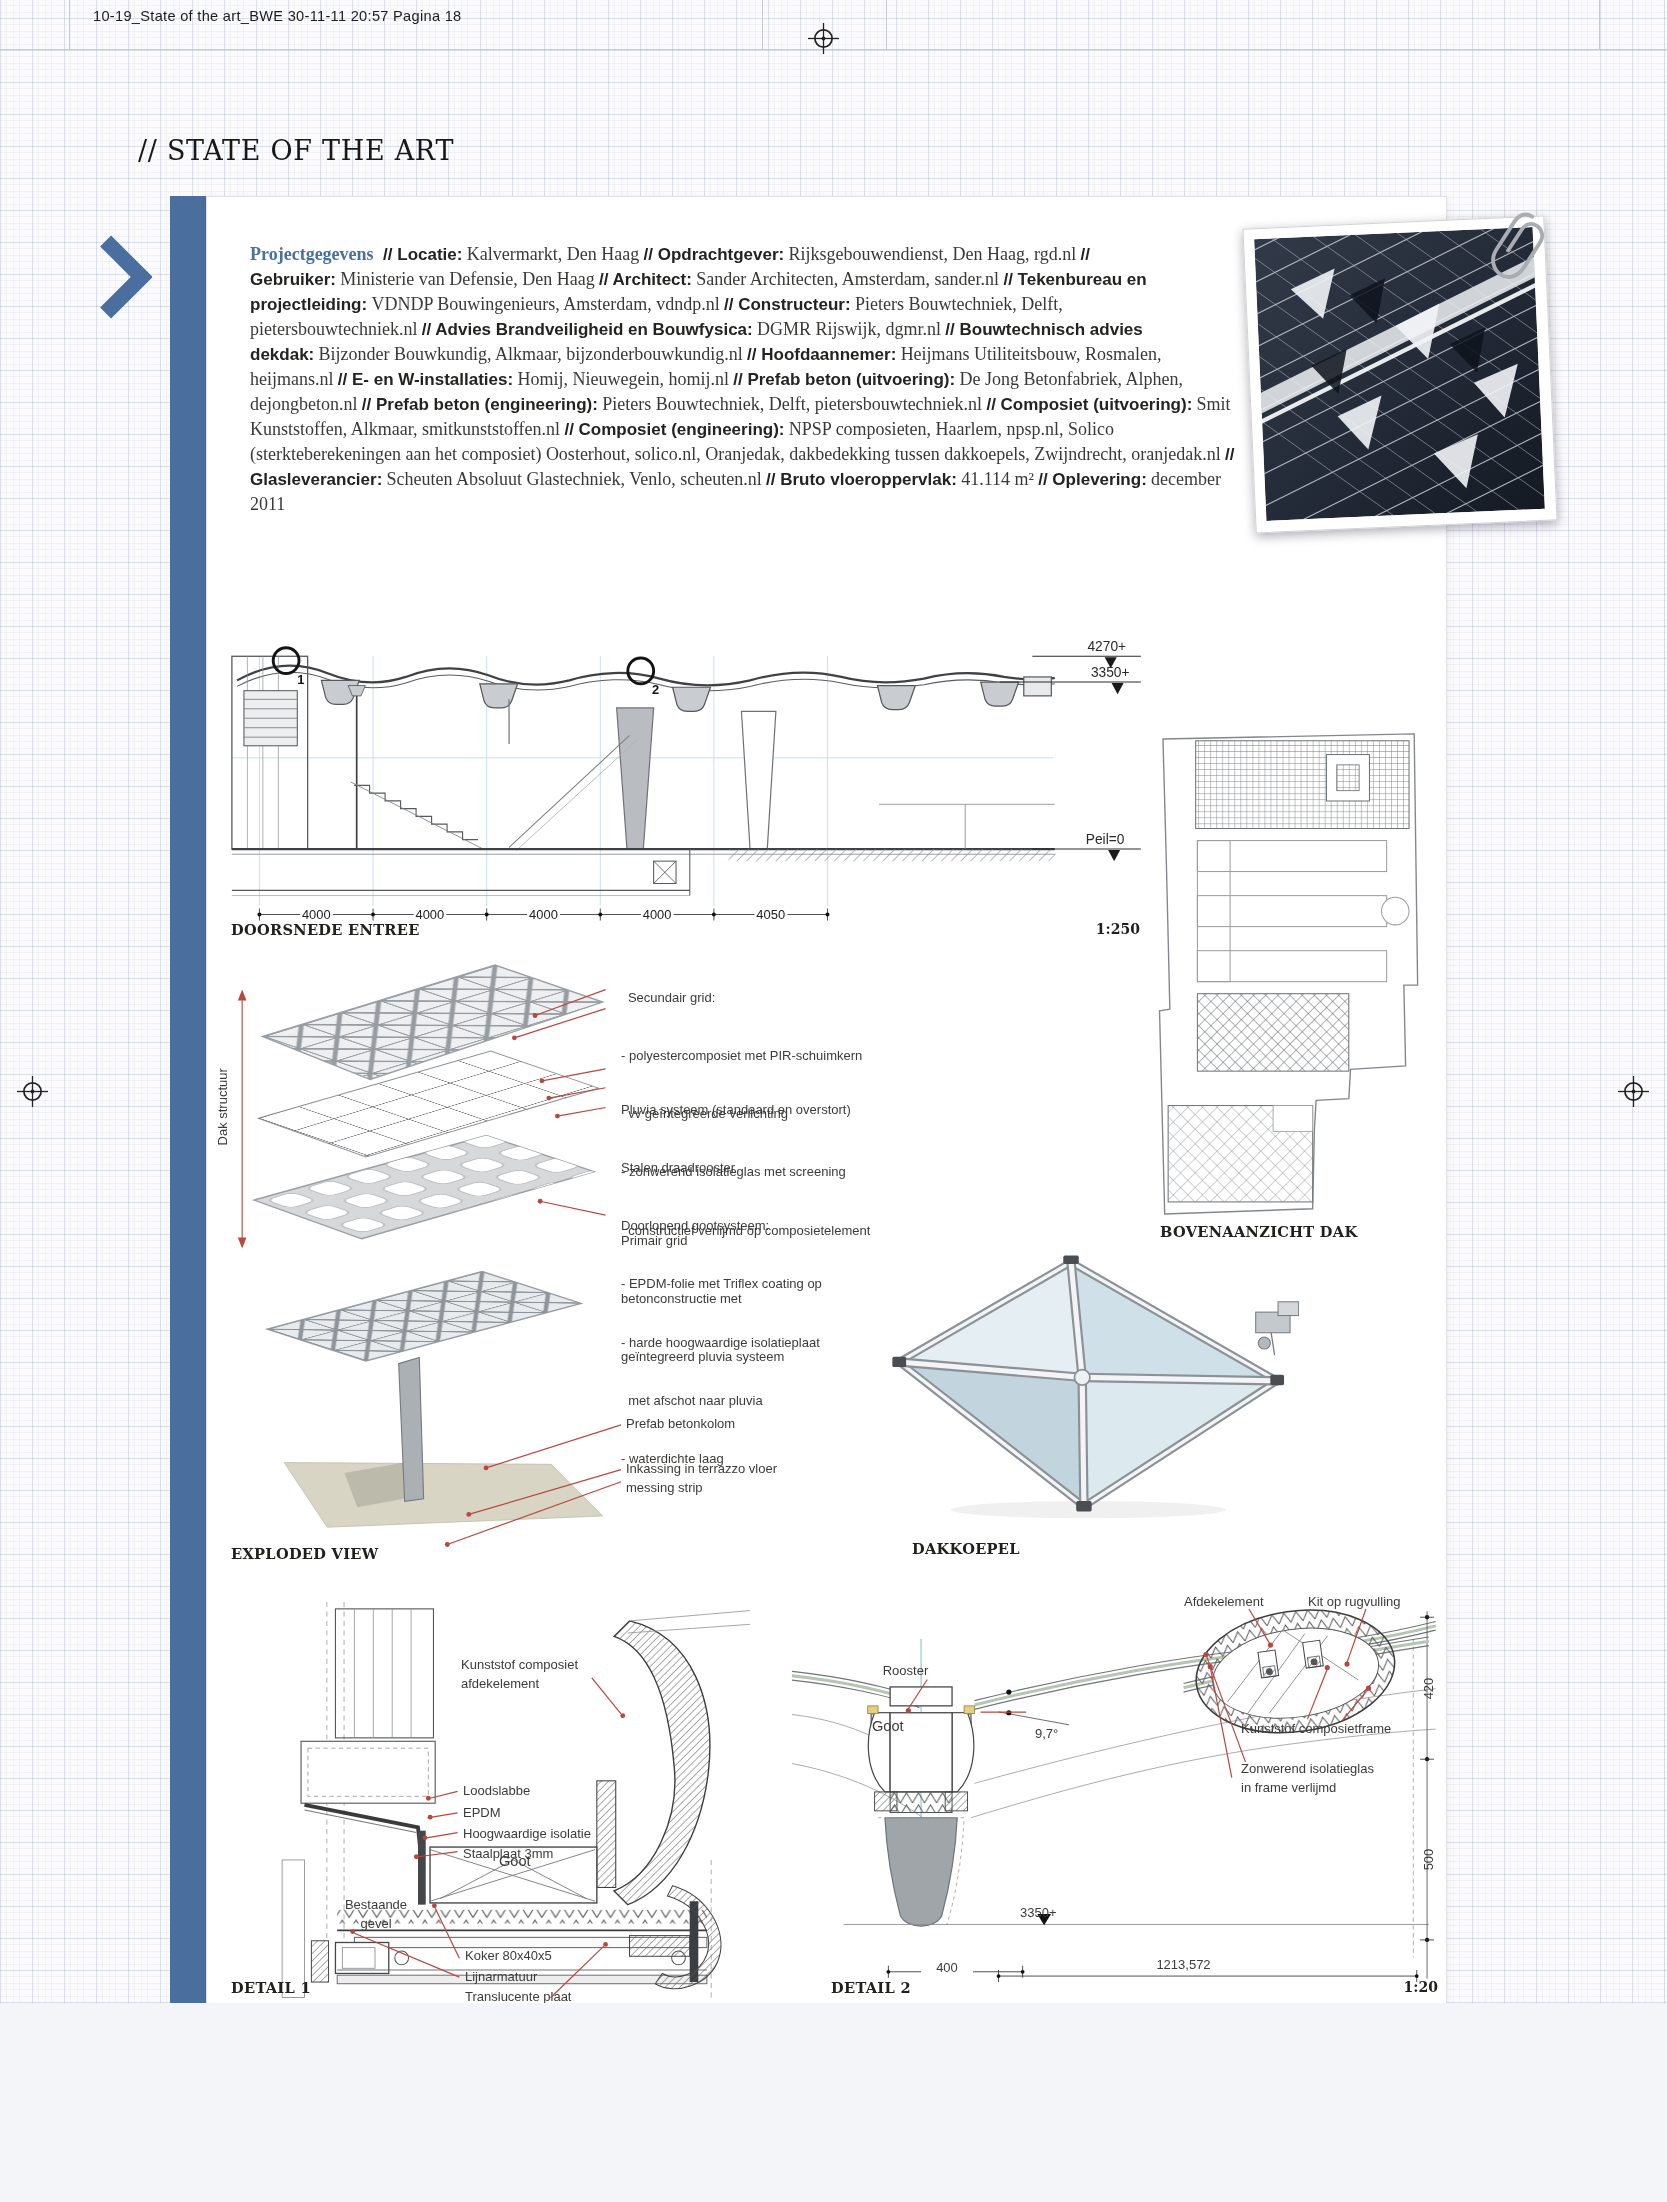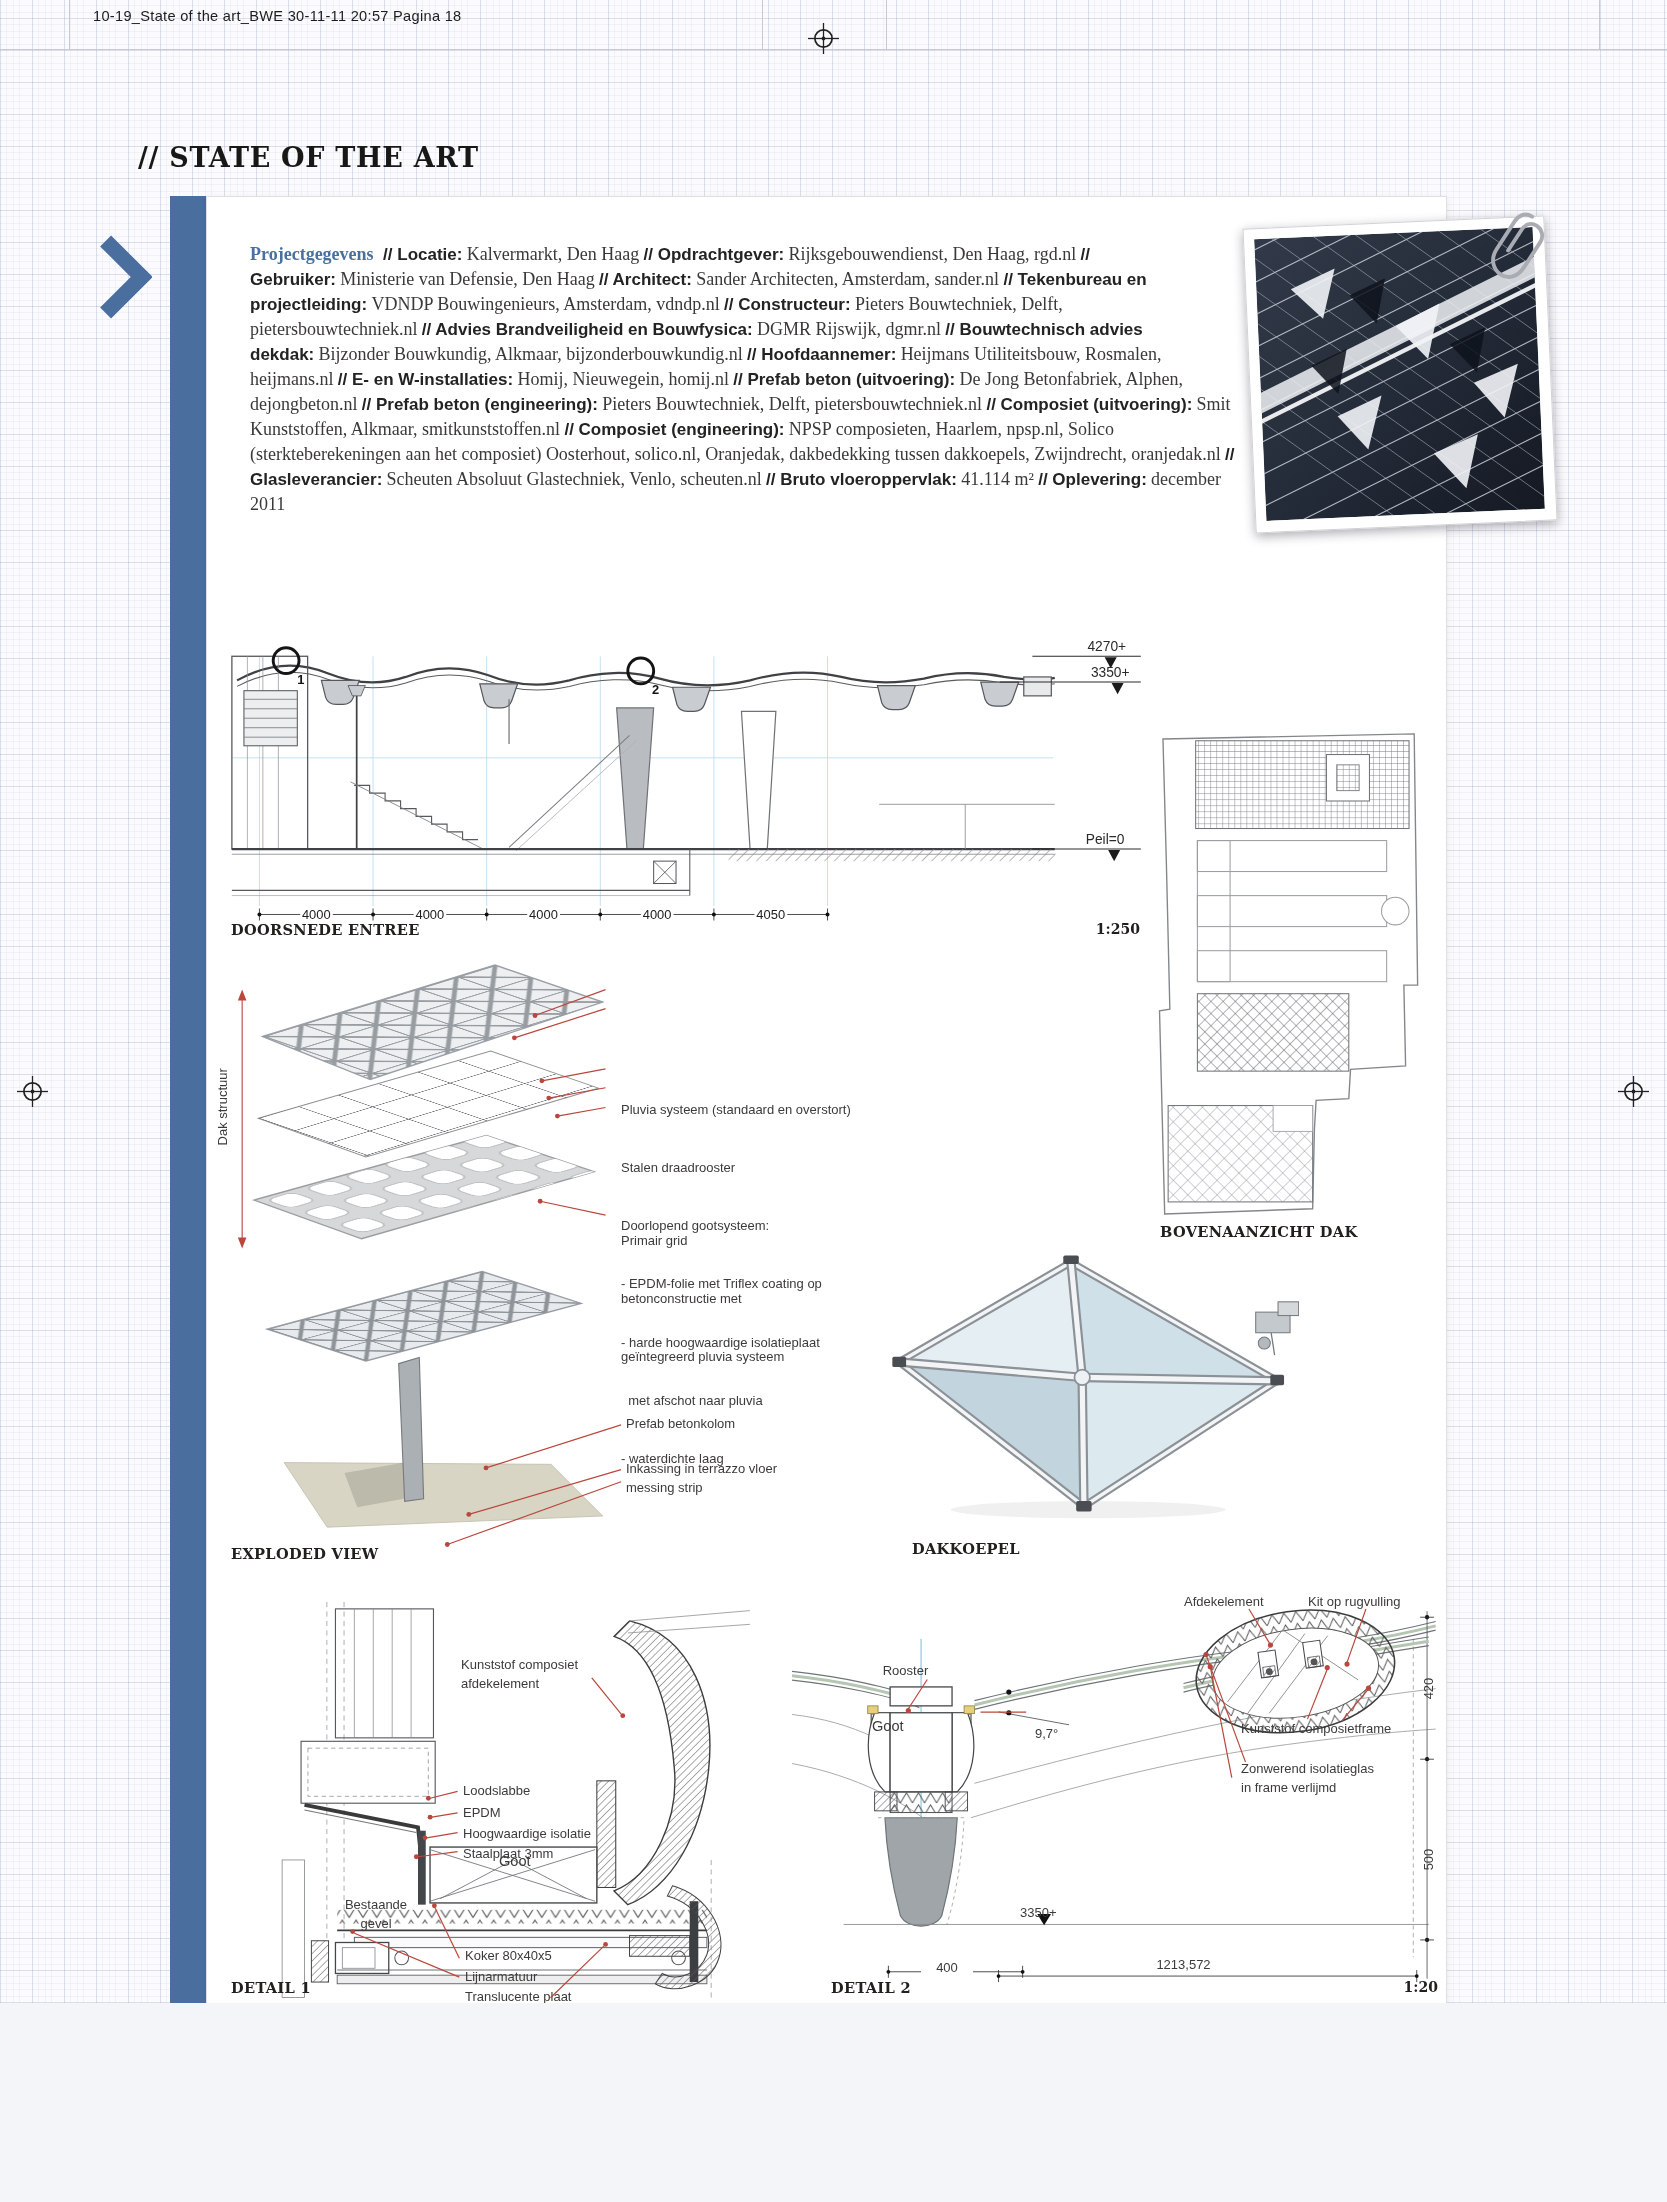--- a/index.html
+++ b/index.html
@@ -7,21 +7,21 @@
     background-color:#fbfbfd;
     background-image:
       repeating-linear-gradient(0deg, rgba(100,115,170,.16) 0 0.9px, transparent 0.9px 32px),
       repeating-linear-gradient(90deg, rgba(100,115,170,.16) 0 0.9px, transparent 0.9px 32px),
       repeating-linear-gradient(0deg, rgba(110,125,180,.07) 0 0.9px, transparent 0.9px 6.4px),
       repeating-linear-gradient(90deg, rgba(110,125,180,.07) 0 0.9px, transparent 0.9px 6.4px);
     font-family:"Liberation Sans",sans-serif;}
   .abs{position:absolute;}
   .noi{user-select:none;}
   .printhdr{position:absolute;left:93px;top:6.9px;font:14.6px/19px "Liberation Sans",sans-serif;color:#1c1c1c;letter-spacing:0.3px;}
-  .title{position:absolute;left:138px;top:142px;font-family:"DejaVu Serif",serif;font-weight:700;font-size:27px;color:#181816;letter-spacing:0.7px;}
+  .title{position:absolute;left:138px;top:135px;font-family:"DejaVu Serif",serif;font-weight:400;font-size:27px;color:#181816;letter-spacing:0.7px;}
   .panel{position:absolute;left:206px;top:196px;width:1239px;height:1814px;background:#ffffff;border:0.9px solid #e0e0e4;box-shadow:0 1.7px 6.9px rgba(40,40,60,.10);}
   .bluebar{position:absolute;left:170px;top:196px;width:36px;height:1815px;background:#4a6e9e;}
   .rule{position:absolute;background:#c9c9cf;}
   
   .projtext{position:absolute;left:250px;top:242px;width:989px;margin:0;font-size:18px;line-height:24px;color:#3a3937;font-family:"Liberation Serif",serif;}
   .phead{color:#48719f;font-weight:700;font-family:"Liberation Serif",serif;margin-right:5.2px;}
   .plabel{font-family:"Liberation Sans",sans-serif;font-weight:700;color:#232321;font-size:17px;margin:0 4.3px;}
   .pval{font-family:"Liberation Serif",serif;}
   
   .cap{position:absolute;font-family:"DejaVu Serif",serif;font-weight:700;font-size:14.6px;color:#22201d;letter-spacing:0.3px;}
@@ -330,20 +330,27 @@
     <polygon points="30,430 280,363 395,400 145,467" fill="url(#latD)"></polygon>
   </svg>
 
   <svg class="abs" style="left:237px;top:989px" width="10.3" height="260" viewBox="0 0 12 302">
     <line x1="6" y1="10" x2="6" y2="292" stroke="#b9473d" stroke-width="1.3"></line>
     <polygon points="6,0 1,13 11,13" fill="#b9473d"></polygon>
       <polygon points="6,302 1,289 11,289" fill="#b9473d"></polygon>
   </svg>
   <div class="daklabel">Dak structuur</div>
 
+  <div class="ann" style="left:621px;top:949px;">
+    <div class="t">Secundair grid:</div>
+    <div>- polyestercomposiet met PIR-schuimkern</div>
+    <div>  vv geïntegreerde verlichting</div>
+    <div>- zonwerend isolatieglas met screening</div>
+    <div>  constructief verlijmd op composietelement</div>
+  </div>
   <div class="ann" style="left:621px;top:1061px;">
     <div>Pluvia systeem (standaard en overstort)</div>
     <div>Stalen draadrooster</div>
     <div>Doorlopend gootsysteem:</div>
     <div>- EPDM-folie met Triflex coating op</div>
     <div>- harde hoogwaardige isolatieplaat</div>
     <div>  met afschot naar pluvia</div>
     <div>- waterdichte laag</div>
   </div>
   <div class="ann" style="left:621px;top:1192px;">

